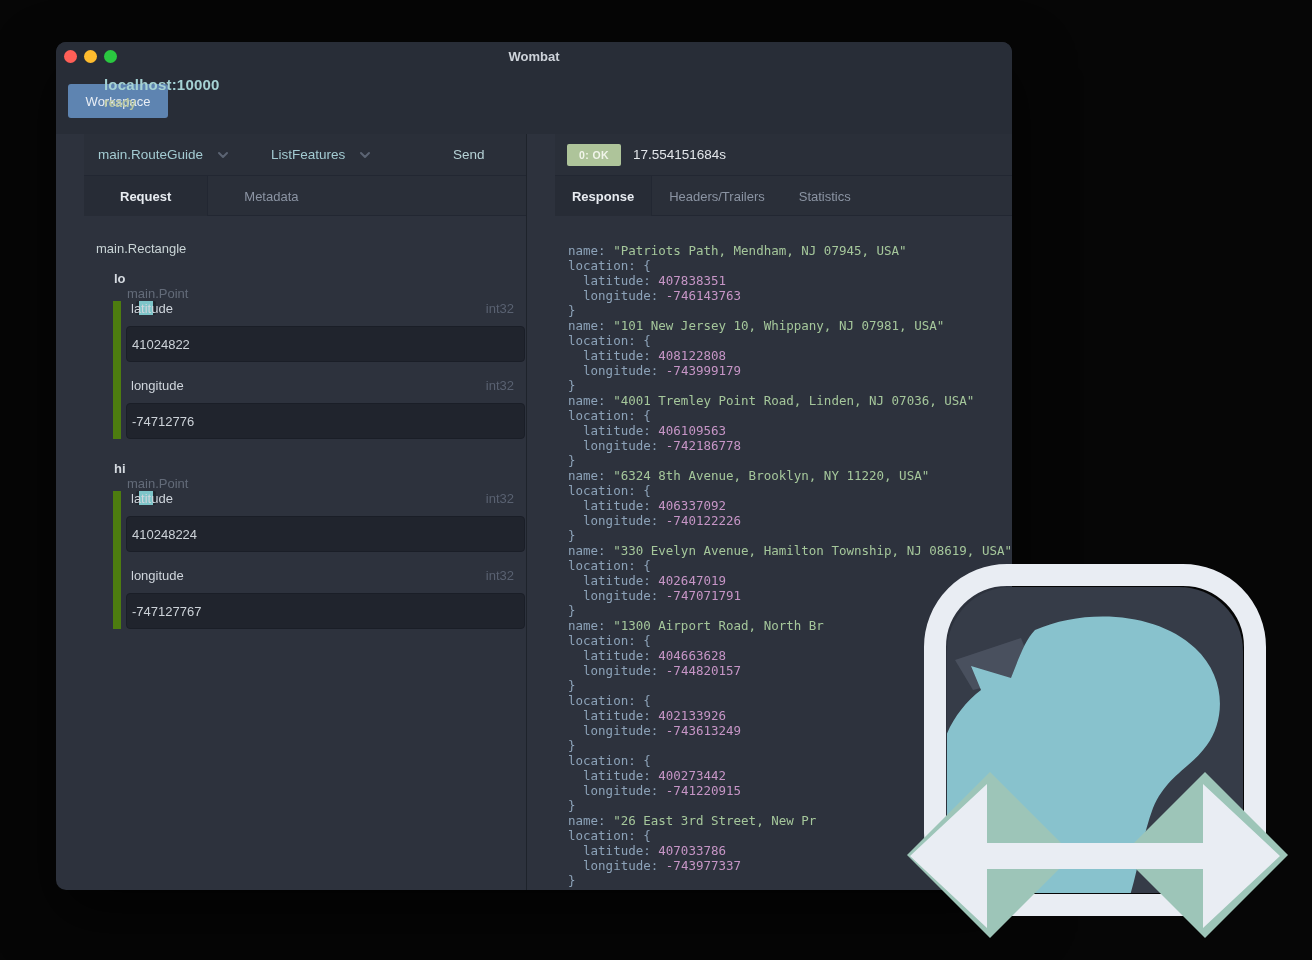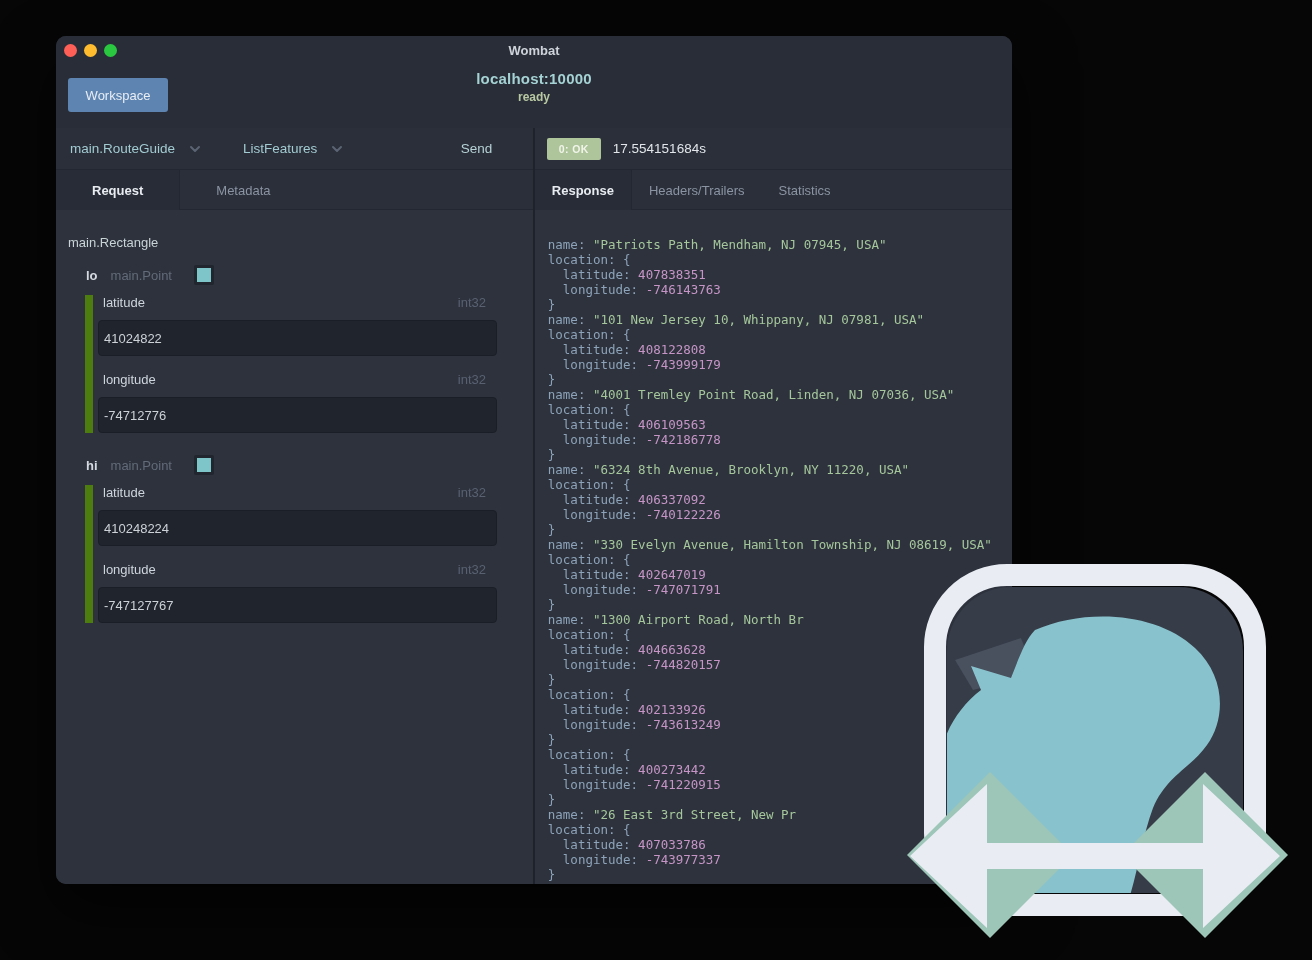--- a/index.html
+++ b/index.html
@@ -3,45 +3,45 @@
 <meta charset="utf-8">
 <style>
   * { box-sizing: border-box; }
   html,body { margin:0; padding:0; }
   body {
     width:1312px; height:960px; position:relative; overflow:hidden;
     background:#060606;
     font-family:"Liberation Sans", sans-serif;
   }
   .window {
-    position:absolute; left:56px; top:36px; width:956px; height:848px;
+    position:absolute; left:56px; top:42px; width:956px; height:848px;
     background:#2d323d; border-radius:10px; overflow:hidden;
     box-shadow:0 25px 60px rgba(0,0,0,.65);
   }
   
   .titlebar { height:28px; background:#282d37; position:relative; display:flex; align-items:center; }
   .traffic-lights { display:flex; gap:7px; padding-left:8px; z-index:2; }
   .tl { width:13px; height:13px; border-radius:50%; display:inline-block; }
   .tl.red    { background:#ff5f57; }
   .tl.yellow { background:#febc2e; }
   .tl.green  { background:#2ac840; }
   .window-title { position:absolute; left:0; right:0; text-align:center; font-size:13px; font-weight:700; color:#ced3da; }
   
   .connection-header { height:64px; background:#282d37; position:relative; }
   .workspace-btn {
     position:absolute; left:12px; top:14px; width:100px; height:34px;
     background:var(--workspace-blue,#5e84b1); border:none; border-radius:3px;
     color:#e9eef5; font-size:13px; font-family:inherit; cursor:pointer;
   }
-  .server-info { position:absolute; left:0; right:0; top:6px; text-align:center; }
+  .server-info { position:absolute; left:0; right:0; top:6px; text-align:left;padding-left:48px; }
   .server-address { font-size:15px; font-weight:700; color:var(--server-address-color,#a5d2d4); letter-spacing:.2px; }
   .server-status  { font-size:12px; font-weight:600; color:var(--server-status-color,#b9c8a2); margin-top:3px; }
   
   .panes { display:flex; height:756px; }
-  .pane { width:599px; display:flex; flex-direction:column; background:#2d323d; }
+  .pane { width:599px; display:flex; flex-direction:column; background:#2d323d;margin-left:28px; }
   .pane-divider { width:2px; background:#1e232b; }
   .toolbar {
     height:42px; flex:0 0 42px; display:flex; align-items:center;
     background:#2a2f39; border-bottom:1px solid #222732;
   }
   .left-pane .toolbar { padding:0 35px 0 14px; }
   .selector { display:flex; align-items:center; gap:14px; font-size:13.5px; color:#a3cbd2; margin-right:42px; cursor:pointer; }
   .chev { width:12px; height:12px; flex:0 0 12px; }
   .send-btn { margin-left:auto; color:#b6d2d6; font-size:13.5px; cursor:pointer; background:none; border:none; font-family:inherit; }
   .right-pane .toolbar { padding:0 12px; }
@@ -56,21 +56,21 @@
   .tab { display:flex; align-items:center; font-size:13px; color:#8b94a3; padding:0 36px; cursor:pointer; }
   .right-pane .tab { padding:0 17px; }
   .tab.active {
     background:#272c36; color:#e8ecf1; font-weight:700;
     border-right:1px solid #222732; position:relative; z-index:1;
   }
   
   .form-scroll { flex:1; overflow:hidden; }
   .msg-type { margin:25px 0 0 12px; font-size:13px; color:#c9d4d6; }
   .section { margin-top:15px; }
-  .section-header { margin-left:30px; display:flex; align-items:center; height:20px; }
+  .section-header { margin-left:30px; display:flex; align-items:flex-start; height:20px;flex-direction:column; }
   .field-key  { font-size:13px; font-weight:700; color:#d5dae0; }
   .field-type { font-size:13px; color:#636b79; margin-left:13px; }
   .checkbox {
     margin-left:22px; width:20px; height:20px; background:#20252e; border-radius:2px;
     display:flex; align-items:center; justify-content:center; cursor:pointer;
   }
   .checkbox-fill { width:14px; height:14px; background:var(--accent-teal,#7dc5c9); }
   .section-fields { margin:10px 0 22px 29px; border-left:8px solid #4d7c0f; padding-left:5px; width:405px; }
   .label-row { display:flex; justify-content:space-between; margin:16px 4px 0 5px; font-size:13px; }
   .label-row:first-child { margin-top:8px; }

